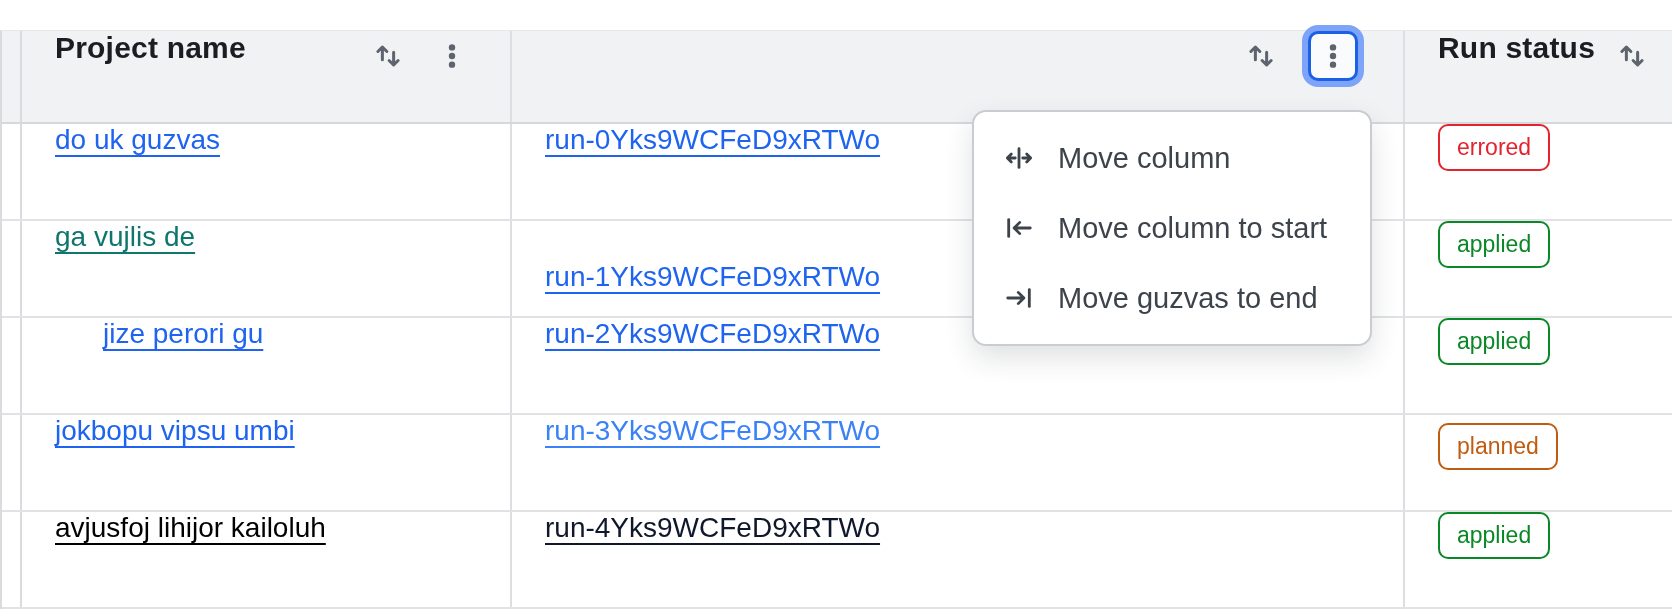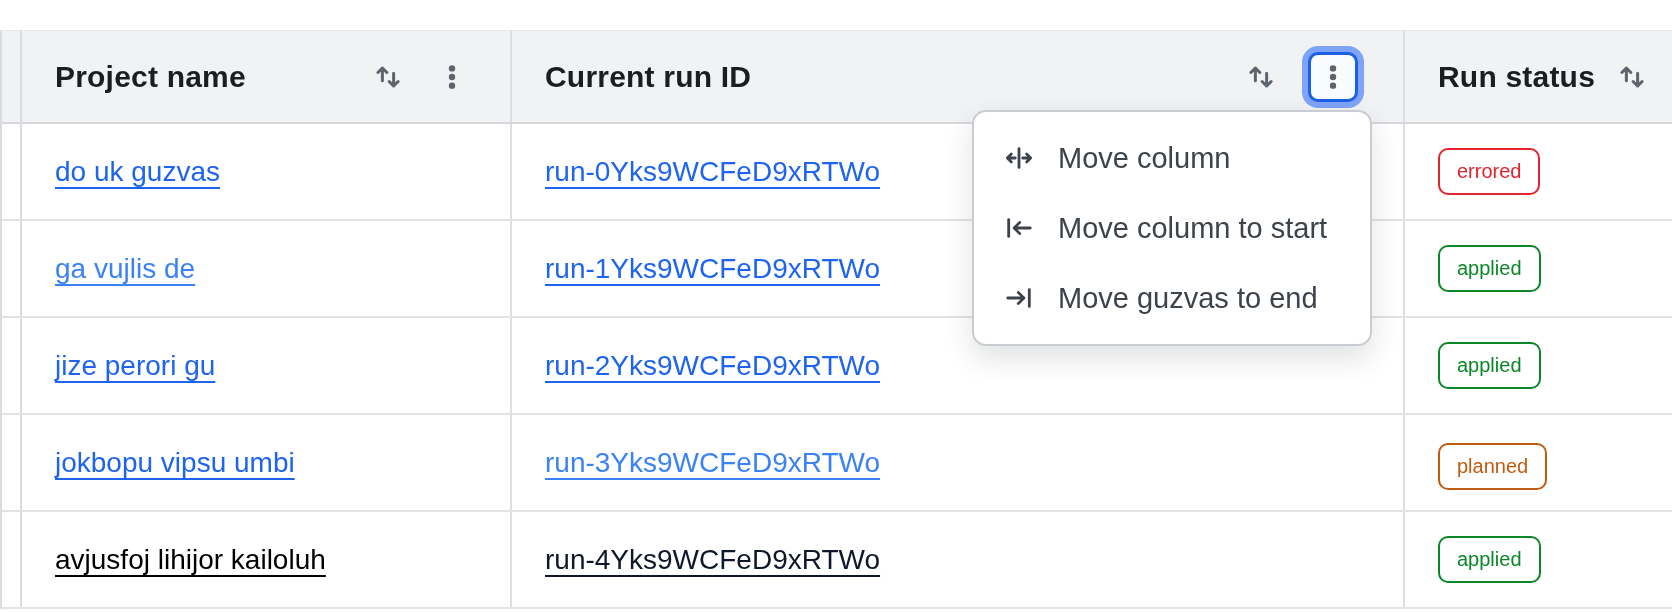--- a/index.html
+++ b/index.html
@@ -29,21 +29,21 @@
     height: 97px;
     background: #ffffff;
     border-bottom: 2px solid #e0e2e5;
   }
   .c-stub  { width: 20px;  border-right: 2px solid #d9dbdf; }
   .c-proj  { width: 490px; border-right: 2px solid #dcdee1; }
   .c-run   { width: 893px; border-right: 2px solid #dcdee1; }
   .c-stat  { flex: 1; border-radius: 11px; }
   .cell {
     display: flex;
-    align-items: center;
+    align-items: flex-start;
     padding-left: 33px;
     padding-right: 15px;
     overflow: visible;
   }
   .hcell { font-size: 30px; font-weight: 700; color: #1a1d22; letter-spacing: 0.2px; }
   .hcell .spacer { flex: 1; }
   .hcell .icons { display: flex; align-items: center; gap: 14px; padding-right: 18px; }
 
   .icon-btn {
     width: 50px; height: 50px;
@@ -64,21 +64,21 @@
   a.cell-link {
     font-size: 28px;
     color: #1e64f0;
     text-decoration: underline;
     text-decoration-thickness: 2px;
     text-underline-offset: 6px;
     cursor: pointer;
   }
   .badge {
     display: inline-block;
-    font-size: 20px;
+    font-size: 23px;
     line-height: 33px;
     padding: 5px 17px;
     border: 2px solid currentColor;
     border-radius: 10px;
     background: #ffffff;
   }
 
   
   .menu {
     position: absolute;
@@ -131,21 +131,20 @@
           <svg width="30" height="30" viewBox="0 0 16 16" fill="#5e646d">
             <circle cx="8" cy="3.4" r="1.7"></circle>
               <circle cx="8" cy="8" r="1.7"></circle>
               <circle cx="8" cy="12.6" r="1.7"></circle>
           </svg>
         </button>
       </span>
     </div>
 
     <div class="cell hcell c-run">
-      <span>Current run ID</span>
       <span class="spacer"></span>
       <span class="icons" style="padding-right:30px; gap:22px;">
         <button class="icon-btn">
           <svg width="30" height="30" viewBox="0 0 16 16" fill="none" stroke="#5e646d" stroke-width="1.6" stroke-linecap="round" stroke-linejoin="round">
             <path d="M5 10 V3.2 M2.6 5.6 L5 3.2 L7.4 5.6"></path>
             <path d="M11 6 V12.8 M8.6 10.4 L11 12.8 L13.4 10.4"></path>
           </svg>
         </button>
         <button class="kebab-btn">
           <svg width="30" height="30" viewBox="0 0 16 16" fill="#5e646d">
@@ -181,34 +180,34 @@
       <a class="cell-link" href="#" style="color: rgb(30, 100, 240);">run-0Yks9WCFeD9xRTWo</a>
     </div>
     <div class="cell c-stat">
       <span class="badge" style="color: rgb(227, 35, 45);">errored</span>
     </div>
   </div>
 
   <div class="brow">
     <div class="c-stub"></div>
     <div class="cell c-proj">
-      <a class="cell-link" href="#" style="color: #3b82f6;">ga vujlis de</a>
-    </div>
-    <div class="cell c-run">
-      <a class="cell-link" href="#" style="color: rgb(30, 100, 240);">run-1Yks9WCFeD9xRTWo</a>
+      <a class="cell-link" href="#" style="color: #0f766e;">ga vujlis de</a>
+    </div>
+    <div class="cell c-run">
+      <a class="cell-link" href="#" style="color: rgb(30, 100, 240); margin-top: 40px;">run-1Yks9WCFeD9xRTWo</a>
     </div>
     <div class="cell c-stat">
       <span class="badge" style="color: rgb(10, 135, 38);">applied</span>
     </div>
   </div>
 
   <div class="brow">
     <div class="c-stub"></div>
     <div class="cell c-proj">
-      <a class="cell-link" href="#" style="color: rgb(30, 100, 240);">jize perori gu</a>
+      <a class="cell-link" href="#" style="color: rgb(30, 100, 240); margin-left: 48px;">jize perori gu</a>
     </div>
     <div class="cell c-run">
       <a class="cell-link" href="#" style="color: rgb(30, 100, 240);">run-2Yks9WCFeD9xRTWo</a>
     </div>
     <div class="cell c-stat">
       <span class="badge" style="color: rgb(10, 135, 38);">applied</span>
     </div>
   </div>
 
   <div class="brow">

